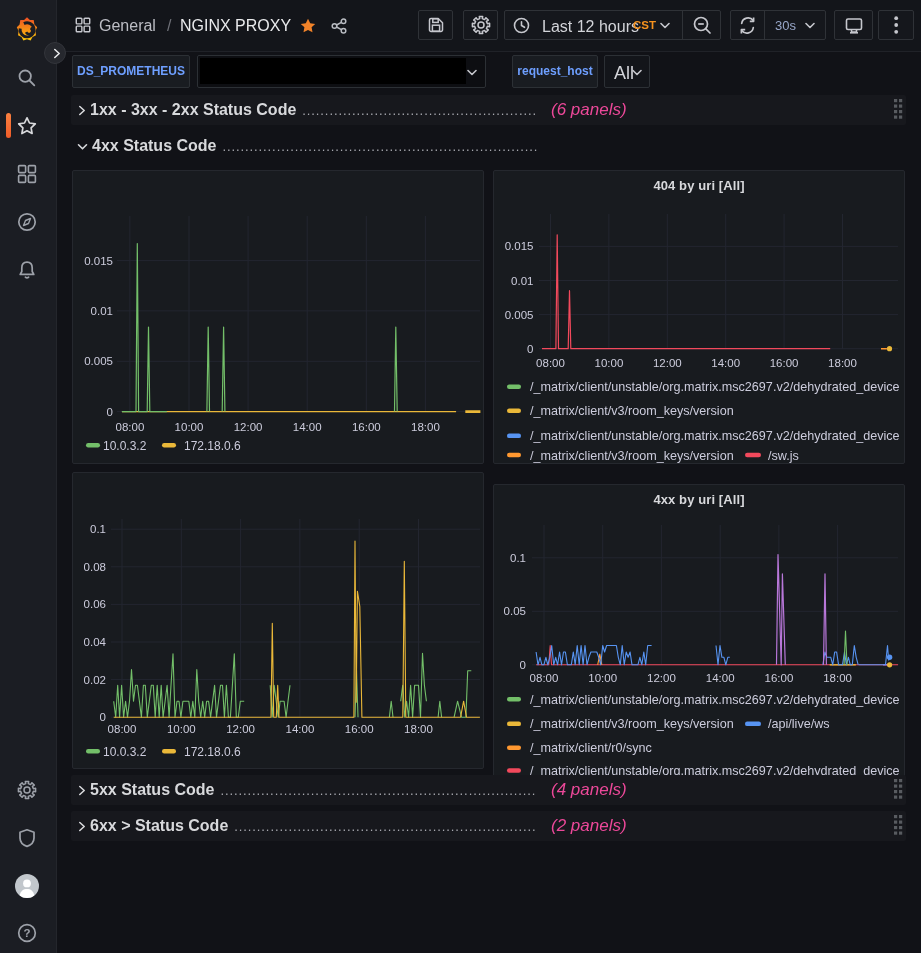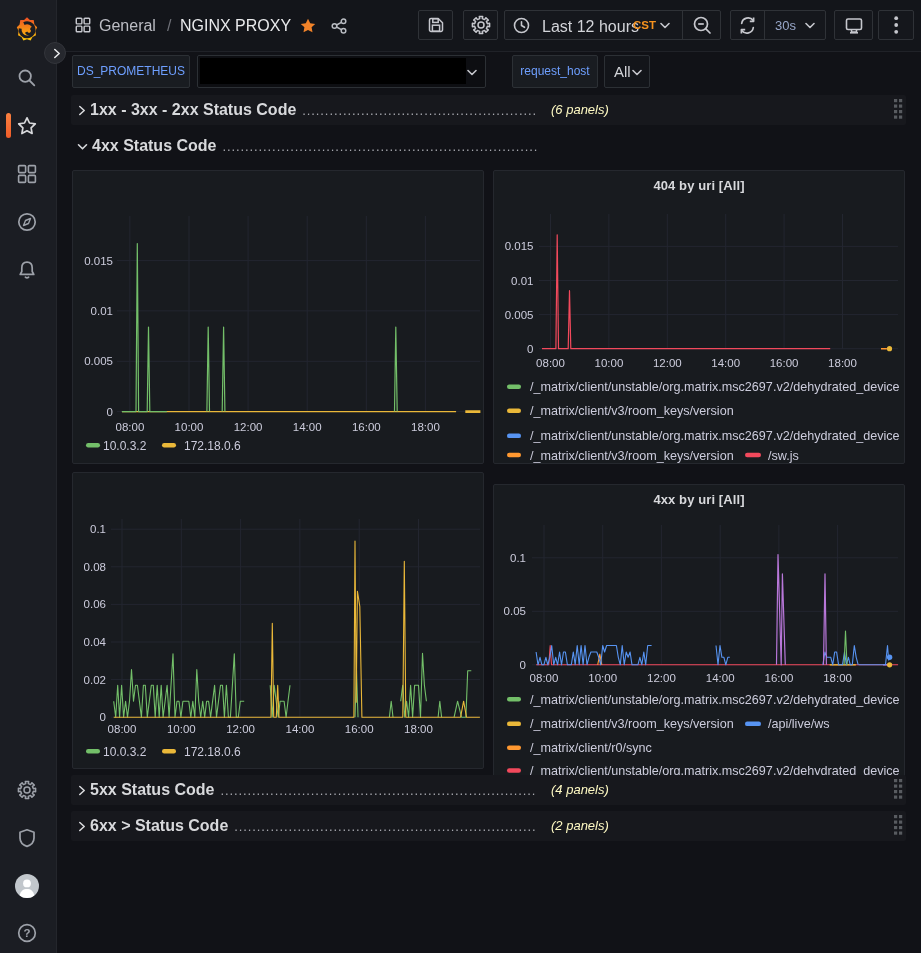--- a/index.html
+++ b/index.html
@@ -8,22 +8,22 @@
 .sic { position:absolute; left:17px; }
 .header { position:absolute; left:57px; top:0; width:864px; height:52px; background:#13151a; border-bottom:1px solid #202228; }
 .hbtn { position:absolute; border:1px solid #2f3237; border-radius:2px; background:#15171c; display:flex; align-items:center; justify-content:center; }
 .panel { position:absolute; background:#181b1f; border:1px solid #25282e; border-radius:2px; overflow:hidden; }
 .ptitle { position:absolute; top:7px; left:0; right:0; text-align:center; font-size:13px; font-weight:700; color:#d8d9dc; letter-spacing:0.1px; }
 svg text { font-family:"Liberation Sans", sans-serif; }
 .rowh { position:absolute; left:71px; width:835px; height:30px; border-radius:2px; color:#d8d9dc; font-size:16px; line-height:30px; white-space:nowrap; overflow:hidden; }
 .rchev { display:inline-block; margin-left:6px; margin-right:4px; }
 .rtitle { font-weight:700; }
 .dots { color:#a8a9b0; letter-spacing:0.9px; font-size:13px; margin-left:3px; }
-.pcount { position:absolute; left:480px; color:#fef9c3; font-style:italic; font-size:13px; }
-.vlabel { position:absolute; top:55px; height:33px; border:1px solid #2c3035; border-radius:2px; background:#191c21; color:#6e9fff; font-size:12px; font-weight:400; line-height:30px; text-align:center; }
+.pcount { position:absolute; left:480px; color:#ec4899; font-style:italic; font-size:17px; }
+.vlabel { position:absolute; top:55px; height:33px; border:1px solid #2c3035; border-radius:2px; background:#191c21; color:#6e9fff; font-size:12px; font-weight:700; line-height:30px; text-align:center; }
 </style></head><body>
 <div class="sidebar">
   <div style="position:absolute;left:0;top:0;width:56px;height:56px">
       <svg width="56" height="56" viewBox="0 0 56 56" style="">
         <defs>
           <linearGradient id="glg" x1="0" y1="0" x2="0" y2="1">
 <stop offset="0" stop-color="#F04E23"></stop>
             <stop offset="1" stop-color="#FBCA0A"></stop>
           </linearGradient>
         </defs>
@@ -189,21 +189,21 @@
 <div style="position:absolute;left:197px;top:55px;width:289px;height:33px;border:1px solid #2c3035;border-radius:2px;background:#0d0e12">
   <div style="position:absolute;left:2px;top:2px;width:266px;height:26px;background:#000"></div>
   <div style="position:absolute;right:8px;top:13px">
       <svg width="10" height="7" viewBox="0 0 10 7" style="">
         <path d="M1 1.5 L5 5.5 L9 1.5" fill="none" stroke="#c6c7cd" stroke-width="1.6" stroke-linecap="round" stroke-linejoin="round"></path>
       </svg>
     </div>
 </div>
 <div class="vlabel" style="left:512px;width:86px">request_host</div>
 <div style="position:absolute;left:604px;top:55px;width:46px;height:33px;border:1px solid #2c3035;border-radius:2px;background:#13151a">
-  <span style="position:absolute;left:9px;top:7px;font-size:15px;color:#d3d4d9">All</span>
+  <span style="position:absolute;left:9px;top:7px;font-size:18px;color:#d3d4d9">All</span>
   <div style="position:absolute;right:7px;top:13px">
       <svg width="10" height="7" viewBox="0 0 10 7" style="">
         <path d="M1 1.5 L5 5.5 L9 1.5" fill="none" stroke="#c6c7cd" stroke-width="1.6" stroke-linecap="round" stroke-linejoin="round"></path>
       </svg>
     </div>
 </div>
 <div class="rowh" style="top:95px;background:#17181d;"><span class="rchev"><svg width="9" height="11" viewBox="0 0 9 11" style="">
         <path d="M2.8 1.5 L7.2 5.5 L2.8 9.5" fill="none" stroke="#d8d9dc" stroke-width="1.6" stroke-linecap="round" stroke-linejoin="round"></path>
       </svg></span><span class="rtitle">1xx - 3xx - 2xx Status Code</span><span class="dots"><span class="dots">....................................................</span></span><span class="pcount">(6 panels)</span><div style="position:absolute;right:3px;top:4px">
       <svg width="9" height="20" viewBox="0 0 9 20" style="">

